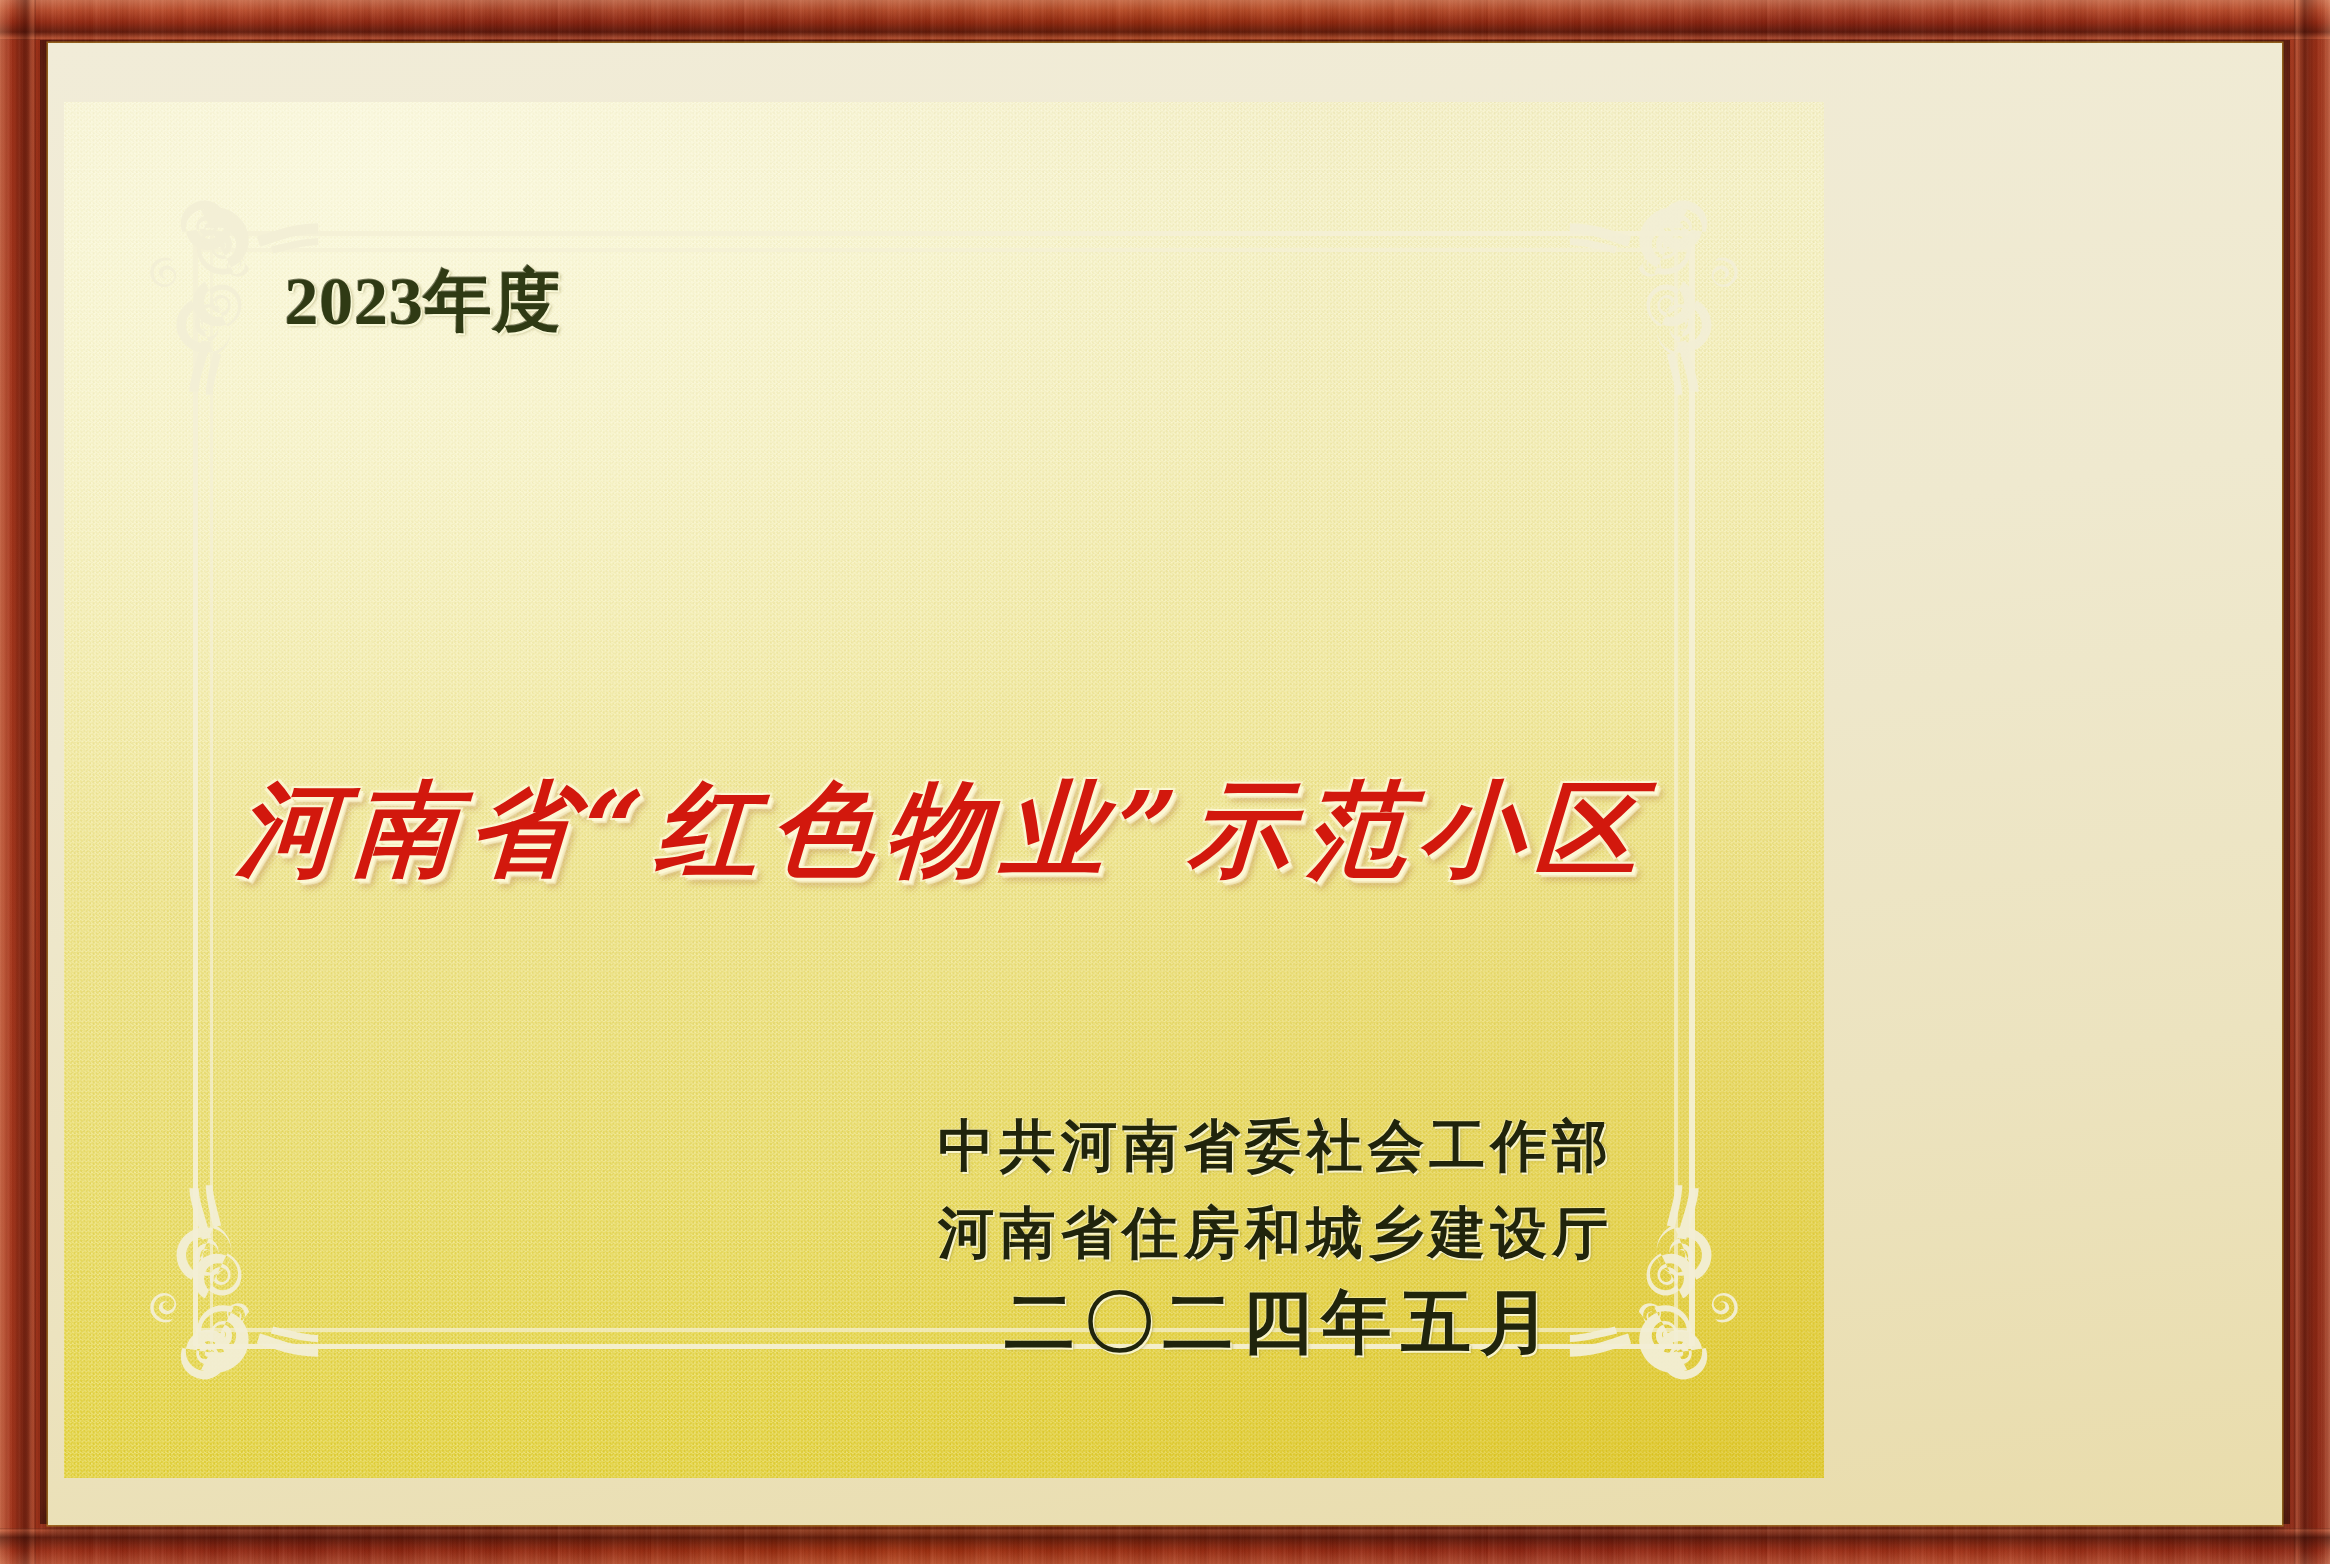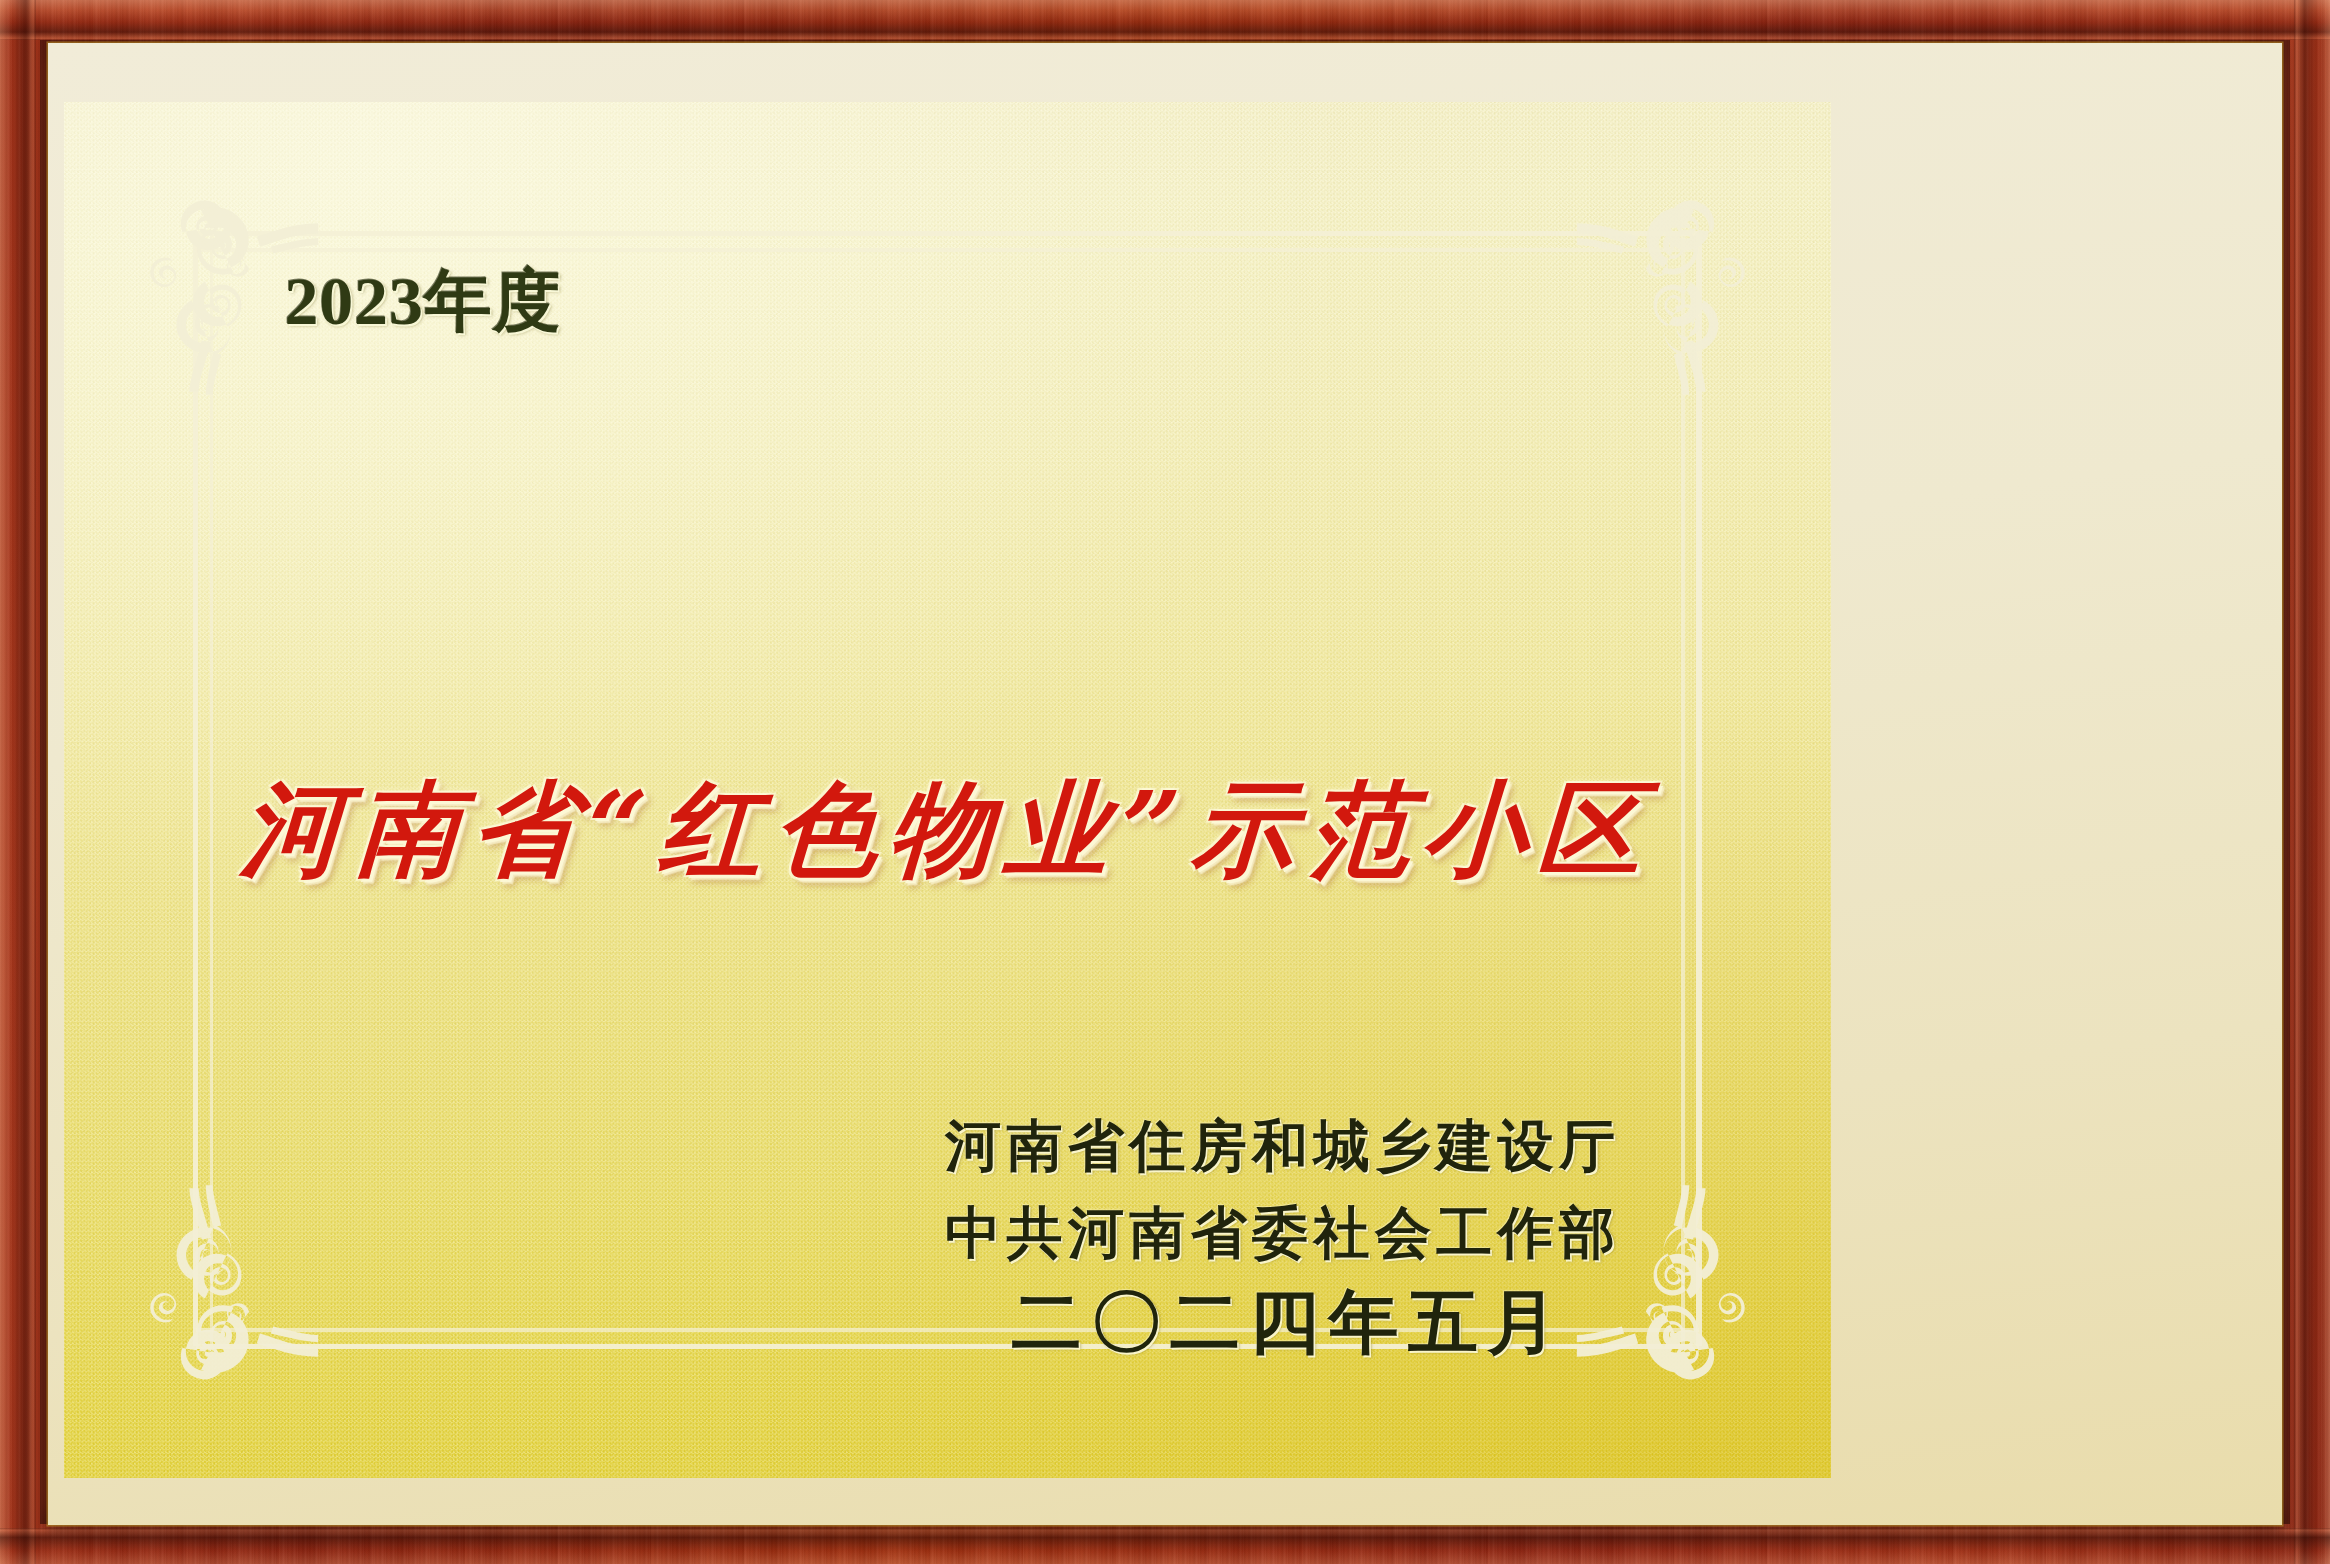--- a/index.html
+++ b/index.html
@@ -90,21 +90,20 @@
       linear-gradient(178deg,
         #f5f0cc 0%,
         #f6f2c9 10%,
         #f4eeb8 26%,
         #f1e89c 44%,
         #ece07c 62%,
         #e8da5e 78%,
         #e4d33f 90%,
         #e0cd2c 100%);
     overflow:hidden;
-    padding-left:7px;
   }
   
   #plate .tex{
     position:absolute;inset:0;pointer-events:none;opacity:.55;
     background-image:
       repeating-linear-gradient(27deg, rgba(255,255,235,0.55) 0 0.8px, rgba(190,175,40,0.10) 0.8px 1.6px, rgba(255,255,225,0.0) 1.6px 3.1px),
       repeating-linear-gradient(-34deg, rgba(255,255,240,0.40) 0 0.8px, rgba(170,155,30,0.10) 0.8px 2.3px, rgba(255,255,230,0.0) 2.3px 3.9px),
       repeating-linear-gradient(82deg, rgba(255,255,245,0.22) 0 0.8px, rgba(150,135,25,0.07) 0.8px 2.3px);
     background-size:3.9px 3.9px, 5.4px 5.4px, 3.1px 3.1px;
   }
@@ -279,21 +278,21 @@
           <path d="M163 140c7 3 11 11 9 18-2 6-8 10-14 8-5-2-8-8-6-13 1-4 6-7 10-5 3 1 5 5 4 8-1 2-3 3-5 3 3 1 6-1 7-4 1-4-1-8-5-9-6-2-11 2-13 7-2 7 2 14 9 16 8 3 17-2 19-10"></path>
           <path d="M76 146c-10-3-20 2-24 11-4 10 1 21 11 25 8 3 17-1 20-9 3-7-1-15-8-17-5-2-11 1-13 6-1 4 1 9 6 10 3 1 7-1 7-4 0 2-2 4-5 3-3-1-4-4-3-7 2-3 6-5 9-3 5 2 7 8 5 12-3 6-10 8-16 6-8-3-12-12-9-20 4-9 15-13 24-9"></path>
         </svg>
       </div>
 
       <div id="year">2023年度</div>
 
       <div id="main-title">河南省“红色物业”示范小区</div>
 
       <div id="signature">
+        <div class="sline">中共河南省委社会工作部</div>
         <div class="sline">河南省住房和城乡建设厅</div>
-        <div class="sline">中共河南省委社会工作部</div>
         <div class="sdate">二〇二四年五月</div>
       </div>
 
     </div>
   </div>
 </div>
 
 
 </body></html>

